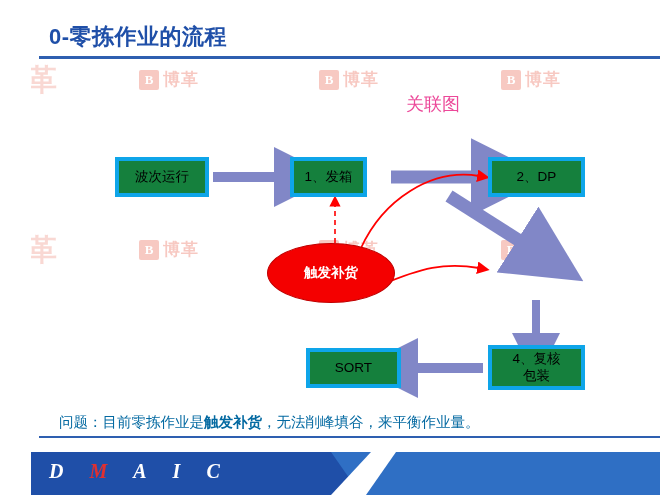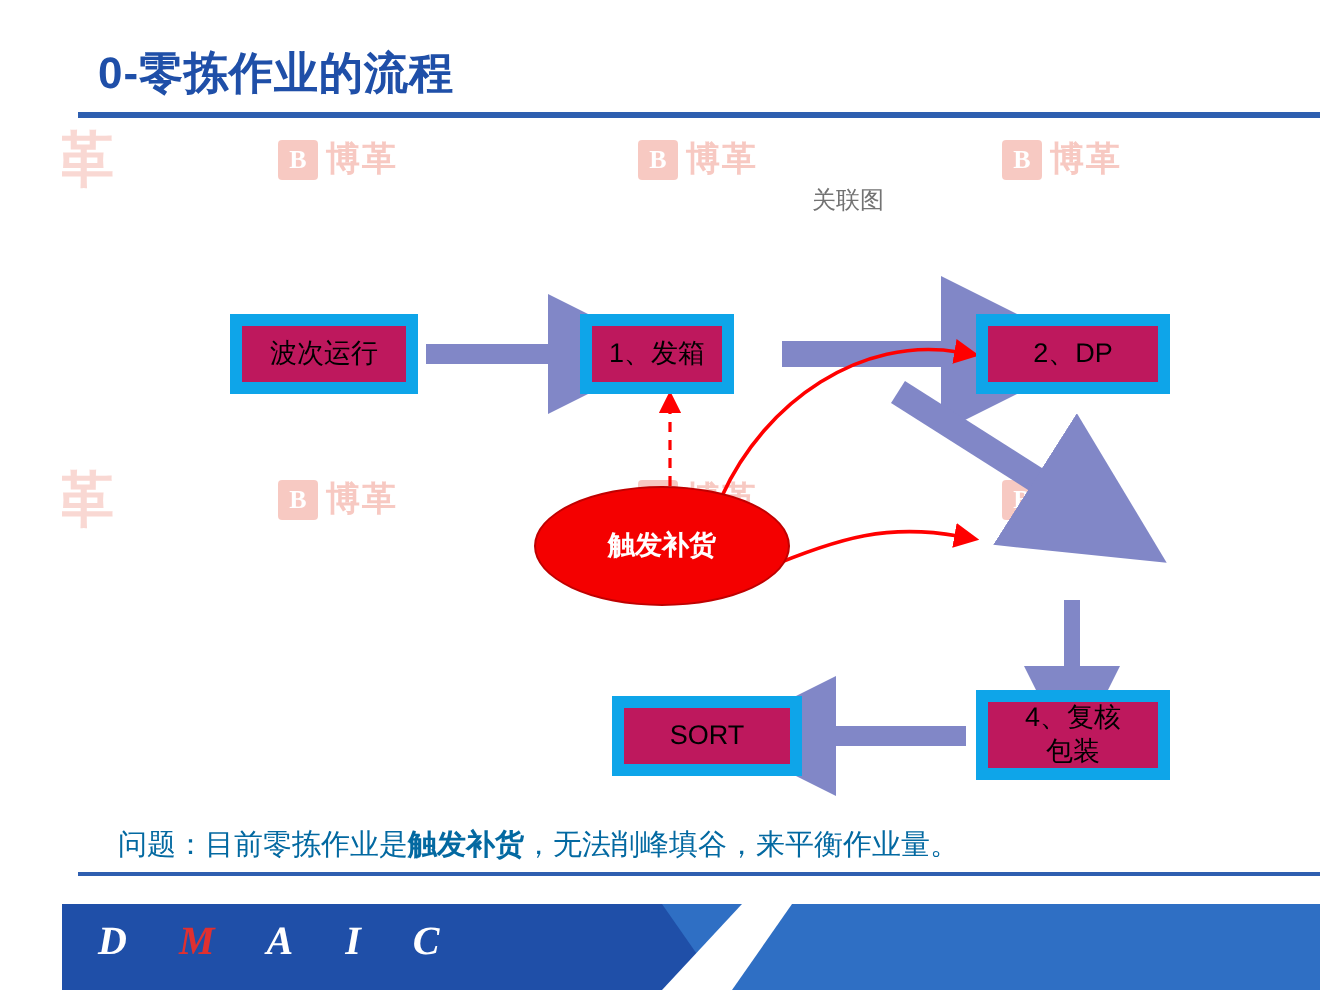--- a/index.html
+++ b/index.html
@@ -79,27 +79,27 @@
     color: #e8503a;
     font-family: "Liberation Serif", serif;
     pointer-events: none;
     user-select: none;
   }
   
   .subtitle {
     position: absolute;
     left: 375px;
     top: 92px;
-    font-size: 12px;
-    color: #737373;
+    font-size: 18px;
+    color: #ec4899;
   }
   .box {
     position: absolute;
-    background: #be185d;
-    border: 6px solid #0ea5e9;
+    background: #15803d;
+    border: 4px solid #0ea5e9;
     color: #000000;
     font-size: 13.5px;
     display: flex;
     align-items: center;
     justify-content: center;
     text-align: center;
     line-height: 1.25;
     box-sizing: border-box;
   }
   .ellipse {

